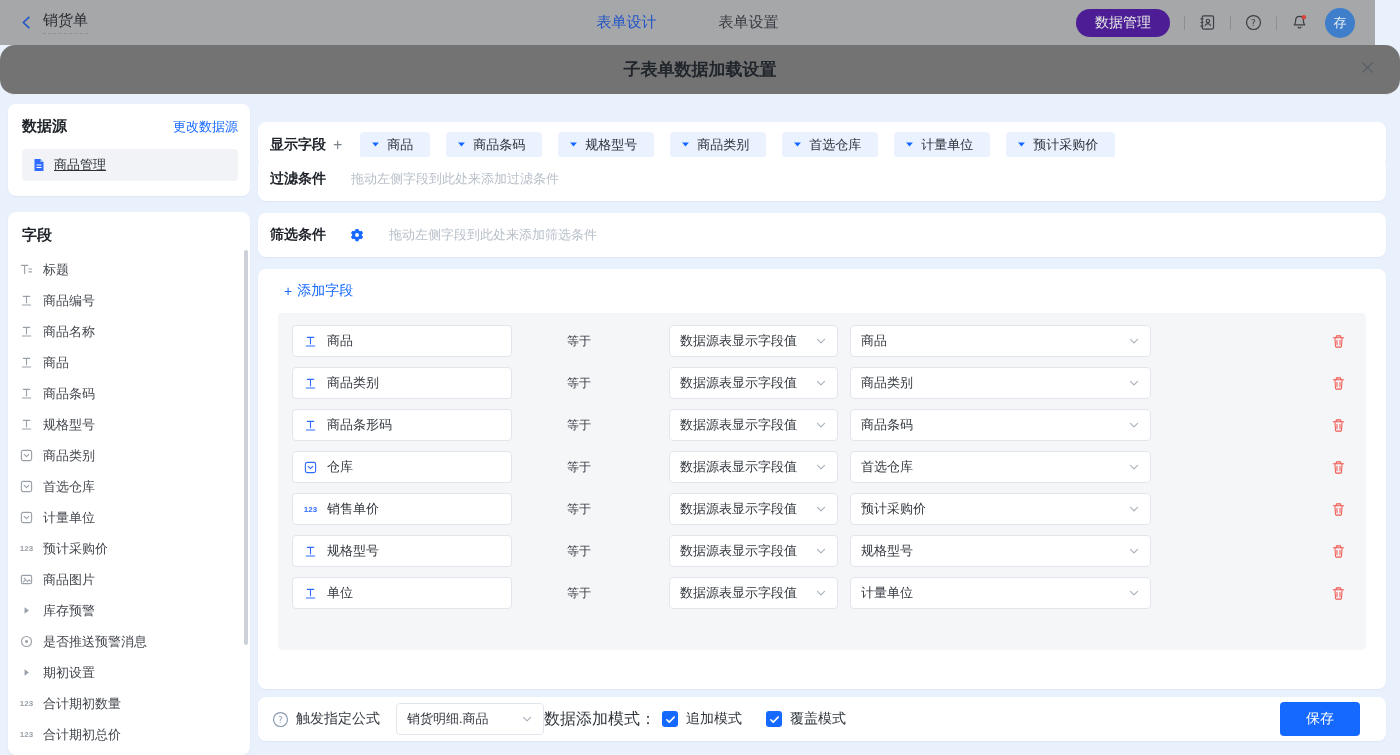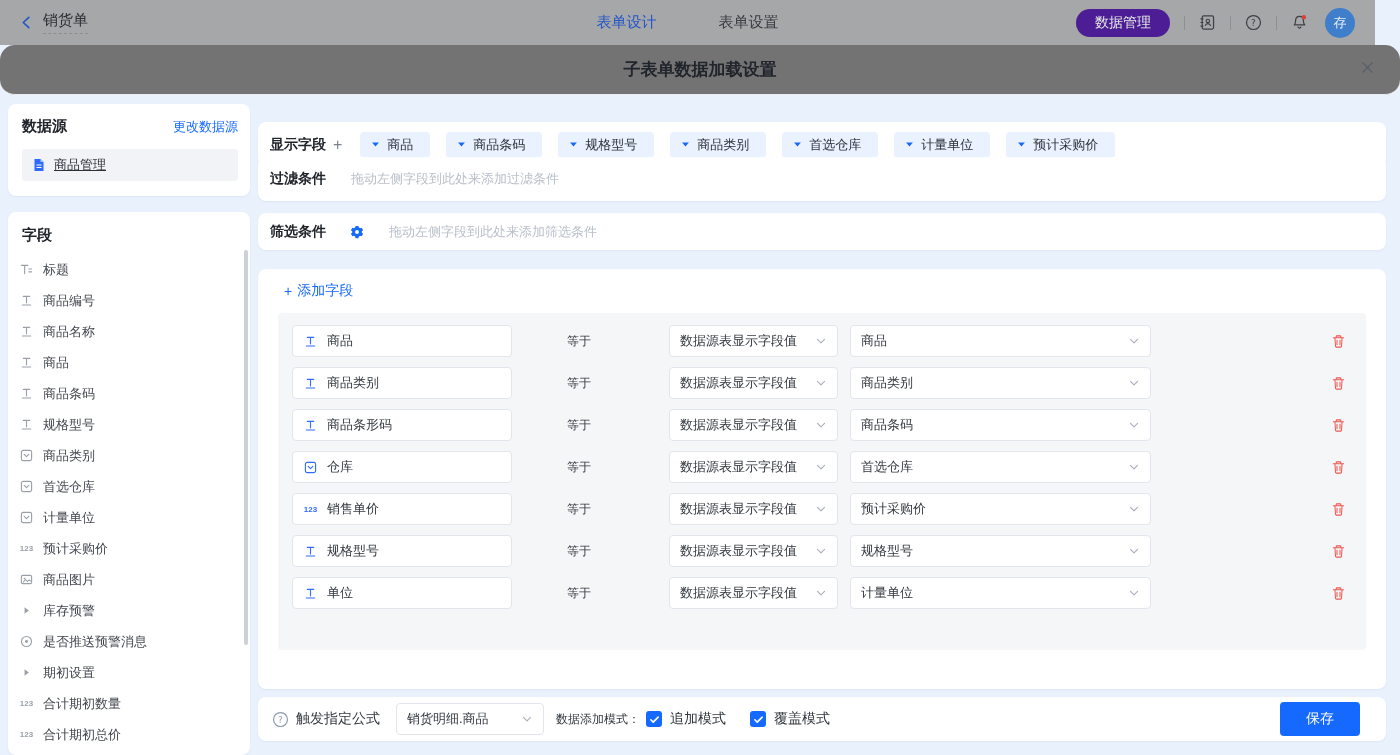--- a/index.html
+++ b/index.html
@@ -58,21 +58,21 @@
                   display:flex; align-items:center;margin-top:26px; }
   .row-label { font-size:14px; font-weight:600; color:#20242b; white-space:nowrap; }
   .plus-gray { color:#7d838c; font-size:16px; margin-left:7px; cursor:pointer; }
   .chips { display:flex; gap:16px; margin-left:18px; }
   .chip { height:26px; background:#e9f2fe; border-radius:4px; display:flex; align-items:center;
           gap:7px; padding:0 17px 0 11px; font-size:13px; color:#2b3038; cursor:pointer; white-space:nowrap; }
   .chip .ic { color:#1669ff; }
 
   
   #card-filter { left:258px; top:157px; width:1128px; height:44px; padding:0 12px; display:flex; align-items:center; }
-  #card-sift   { left:258px; top:213px; width:1128px; height:37px; padding:0 12px; display:flex; align-items:center;gap:16px; }
+  #card-sift   { left:258px; top:213px; width:1128px; height:44px; padding:0 12px; display:flex; align-items:center;gap:16px; }
   .placeholder { font-size:13px; color:#b9c0ca; }
   #card-filter .placeholder { margin-left:25px; }
   #card-sift .gear { color:#1669ff; margin-left:8px; }
   #card-sift .placeholder { margin-left:9px; }
 
   
   #card-rules { left:258px; top:269px; width:1128px; height:420px; }
   .hint-row { height:30px; display:flex; align-items:center; padding-left:21px;
               border-bottom:1px solid #f0f2f5; font-size:14px; color:#8f959e; }
   .add-link { margin:13px 0 0 26px; display:inline-flex; align-items:center; gap:5px;
@@ -91,21 +91,21 @@
   .sel-val { width:301px; margin-left:12px; }
   .ic.gray { color:#aab1bb; }
   .trash { margin-left:auto; margin-right:6px; color:#f0564f; display:flex; cursor:pointer; }
 
   
   #card-footer { left:258px; top:697px; width:1128px; height:44px; display:flex; align-items:center;
                  padding:0 26px 0 14px; }
   .help-ic { color:#8d9bb3; display:flex; }
   .footer-label { font-size:14px; color:#33383f; margin-left:7px; white-space:nowrap; }
   .formula-select { width:148px; height:32px; margin-left:16px; }
-  .mode-head { font-size:12px; color:#33383f; margin-left:12px; white-space:nowrap; }
+  .mode-head { font-size:16px; color:#33383f; margin-left:0; white-space:nowrap; }
   .mode { display:flex; align-items:center; gap:8px; margin-left:6px; cursor:pointer;text-align:center; }
   .mode + .mode { margin-left:24px; }
   .checkbox { width:16px; height:16px; border-radius:3px; background:#1669ff; display:flex;
               align-items:center; justify-content:center; }
   .mode-label { font-size:14px; color:#33383f; }
   .save-btn { margin-left:auto; width:80px; height:34px; background:#1669ff; color:#fff; font-size:14px;
               border:none; border-radius:4px; display:flex; align-items:center; justify-content:center; cursor:pointer; }
 </style>
 </head>
 <body>

